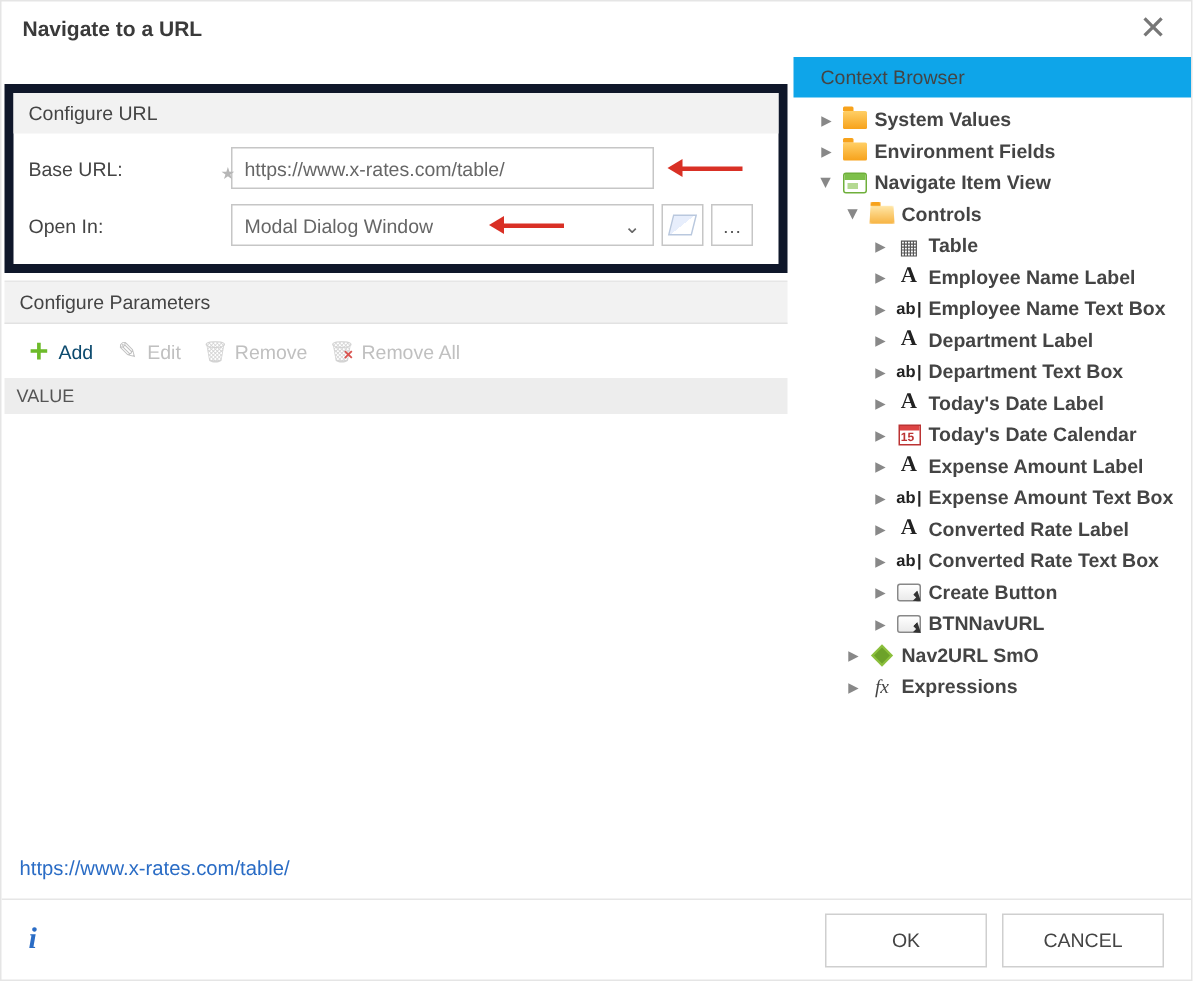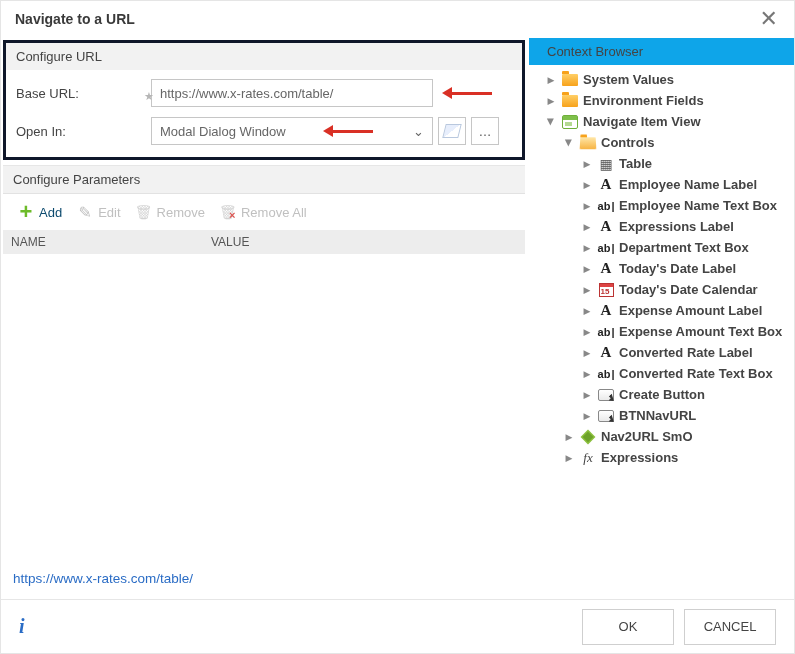--- a/index.html
+++ b/index.html
@@ -9,21 +9,21 @@
   
   .hdr { display: flex; justify-content: space-between; align-items: center; padding: 7px 14px 8px 14px; border-bottom: 0px solid transparent; }
   .hdr-title { font-size: 14px; font-weight: 600; color: #3a3a3a; }
   .hdr-close { font-size: 22px; color: #777; cursor: pointer; line-height: 1; padding: 0 2px; }
 
   .cols { display: flex; height: 562px; align-items: stretch; }
 
   
   .left { width: 528px; display: flex; flex-direction: column; }
 
-  .redbox { border: 3px solid #0f172a; margin: 2px 4px 0 2px; }
+  .redbox { border: 6px solid #0f172a; margin: 18px 4px 0 2px; }
 
   .section-hdr { background: #f2f2f2; padding: 6px 10px; font-size: 13px; color: #444; }
   .section-hdr.b { border-bottom: 1px solid #e2e2e2; }
 
   .frm { padding: 9px 10px 10px 10px; }
   .row { display: flex; align-items: center; margin-bottom: 10px; }
   .row:last-child { margin-bottom: 2px; }
   .lbl { width: 135px; color: #444; position: relative; }
   .lbl .req { position: absolute; left: 128px; top: 4px; color: #b6b6b6; font-size: 11px; }
   .ctrl { flex: 1; display: flex; align-items: center; gap: 5px; }
@@ -90,21 +90,21 @@
   .ic-btn { width: 16px; height: 12px; border: 1px solid #888; border-radius: 2px; position: relative; background: linear-gradient(#fff,#eaeaea); }
   .ic-btn::after { content: ""; position: absolute; right: -2px; bottom: -2px; width: 7px; height: 7px; transform: rotate(45deg); background: #333; clip-path: polygon(0 0, 100% 50%, 40% 100%, 40% 55%, 0 55%); }
   .ic-smo { width: 14px; height: 14px; background: #8bbf3c; transform: rotate(45deg) scale(.75); position: relative; }
   .ic-smo::before { content: ""; position: absolute; inset: 2px; background: #6da22a; }
   .ic-fx::before { content: "fx"; font-style: italic; font-family: Georgia, serif; font-size: 13px; color: #444; }
 
   
   .ftr { position: absolute; left: 0; right: 0; bottom: 0; height: 54px; border-top: 1px solid #e6e6e6; display: flex; align-items: center; padding: 0 18px; }
   .ftr .info { font-family: Georgia, serif; font-style: italic; font-size: 20px; font-weight: bold; color: #2a6cc5; cursor: pointer; }
   .ftr .spacer { flex: 1; }
-  .ftr button { width: 92px; height: 36px; margin-left: 10px; border: 1px solid #cfcfcf; background: #fff; font-size: 13px; color: #444; cursor: pointer; }
+  .ftr button { width: 108px; height: 36px; margin-left: 10px; border: 1px solid #cfcfcf; background: #fff; font-size: 13px; color: #444; cursor: pointer; }
 </style>
 </head>
 <body>
 
 <div class="hdr">
   <div class="hdr-title">Navigate to a URL</div>
   <div class="hdr-close">✕</div>
 </div>
 
 <div class="cols">
@@ -149,21 +149,20 @@
         <span class="tbtn dis">
             <span class="ic ic-trash"></span>
             <span>Remove</span>
           </span>
         <span class="tbtn dis">
             <span class="ic ic-trashx"></span>
             <span>Remove All</span>
           </span>
       </div>
       <div class="gridhdr">
-        <div class="c1">NAME</div>
         <div>VALUE</div>
       </div>
     </div>
 
     <div class="gridbody"></div>
 
     <div class="preview">
       <div class="link">https://www.x-rates.com/table/</div>
     </div>
   </div>
@@ -211,21 +210,21 @@
             <span class="lab">Employee Name Label</span>
           </div>
           <div class="tn ind3">
             <span class="exp">▶</span>
             <span class="ic ic-ab"></span>
             <span class="lab">Employee Name Text Box</span>
           </div>
           <div class="tn ind3">
             <span class="exp">▶</span>
             <span class="ic ic-A"></span>
-            <span class="lab">Expressions Label</span>
+            <span class="lab">Department Label</span>
           </div>
           <div class="tn ind3">
             <span class="exp">▶</span>
             <span class="ic ic-ab"></span>
             <span class="lab">Department Text Box</span>
           </div>
           <div class="tn ind3">
             <span class="exp">▶</span>
             <span class="ic ic-A"></span>
             <span class="lab">Today's Date Label</span>

